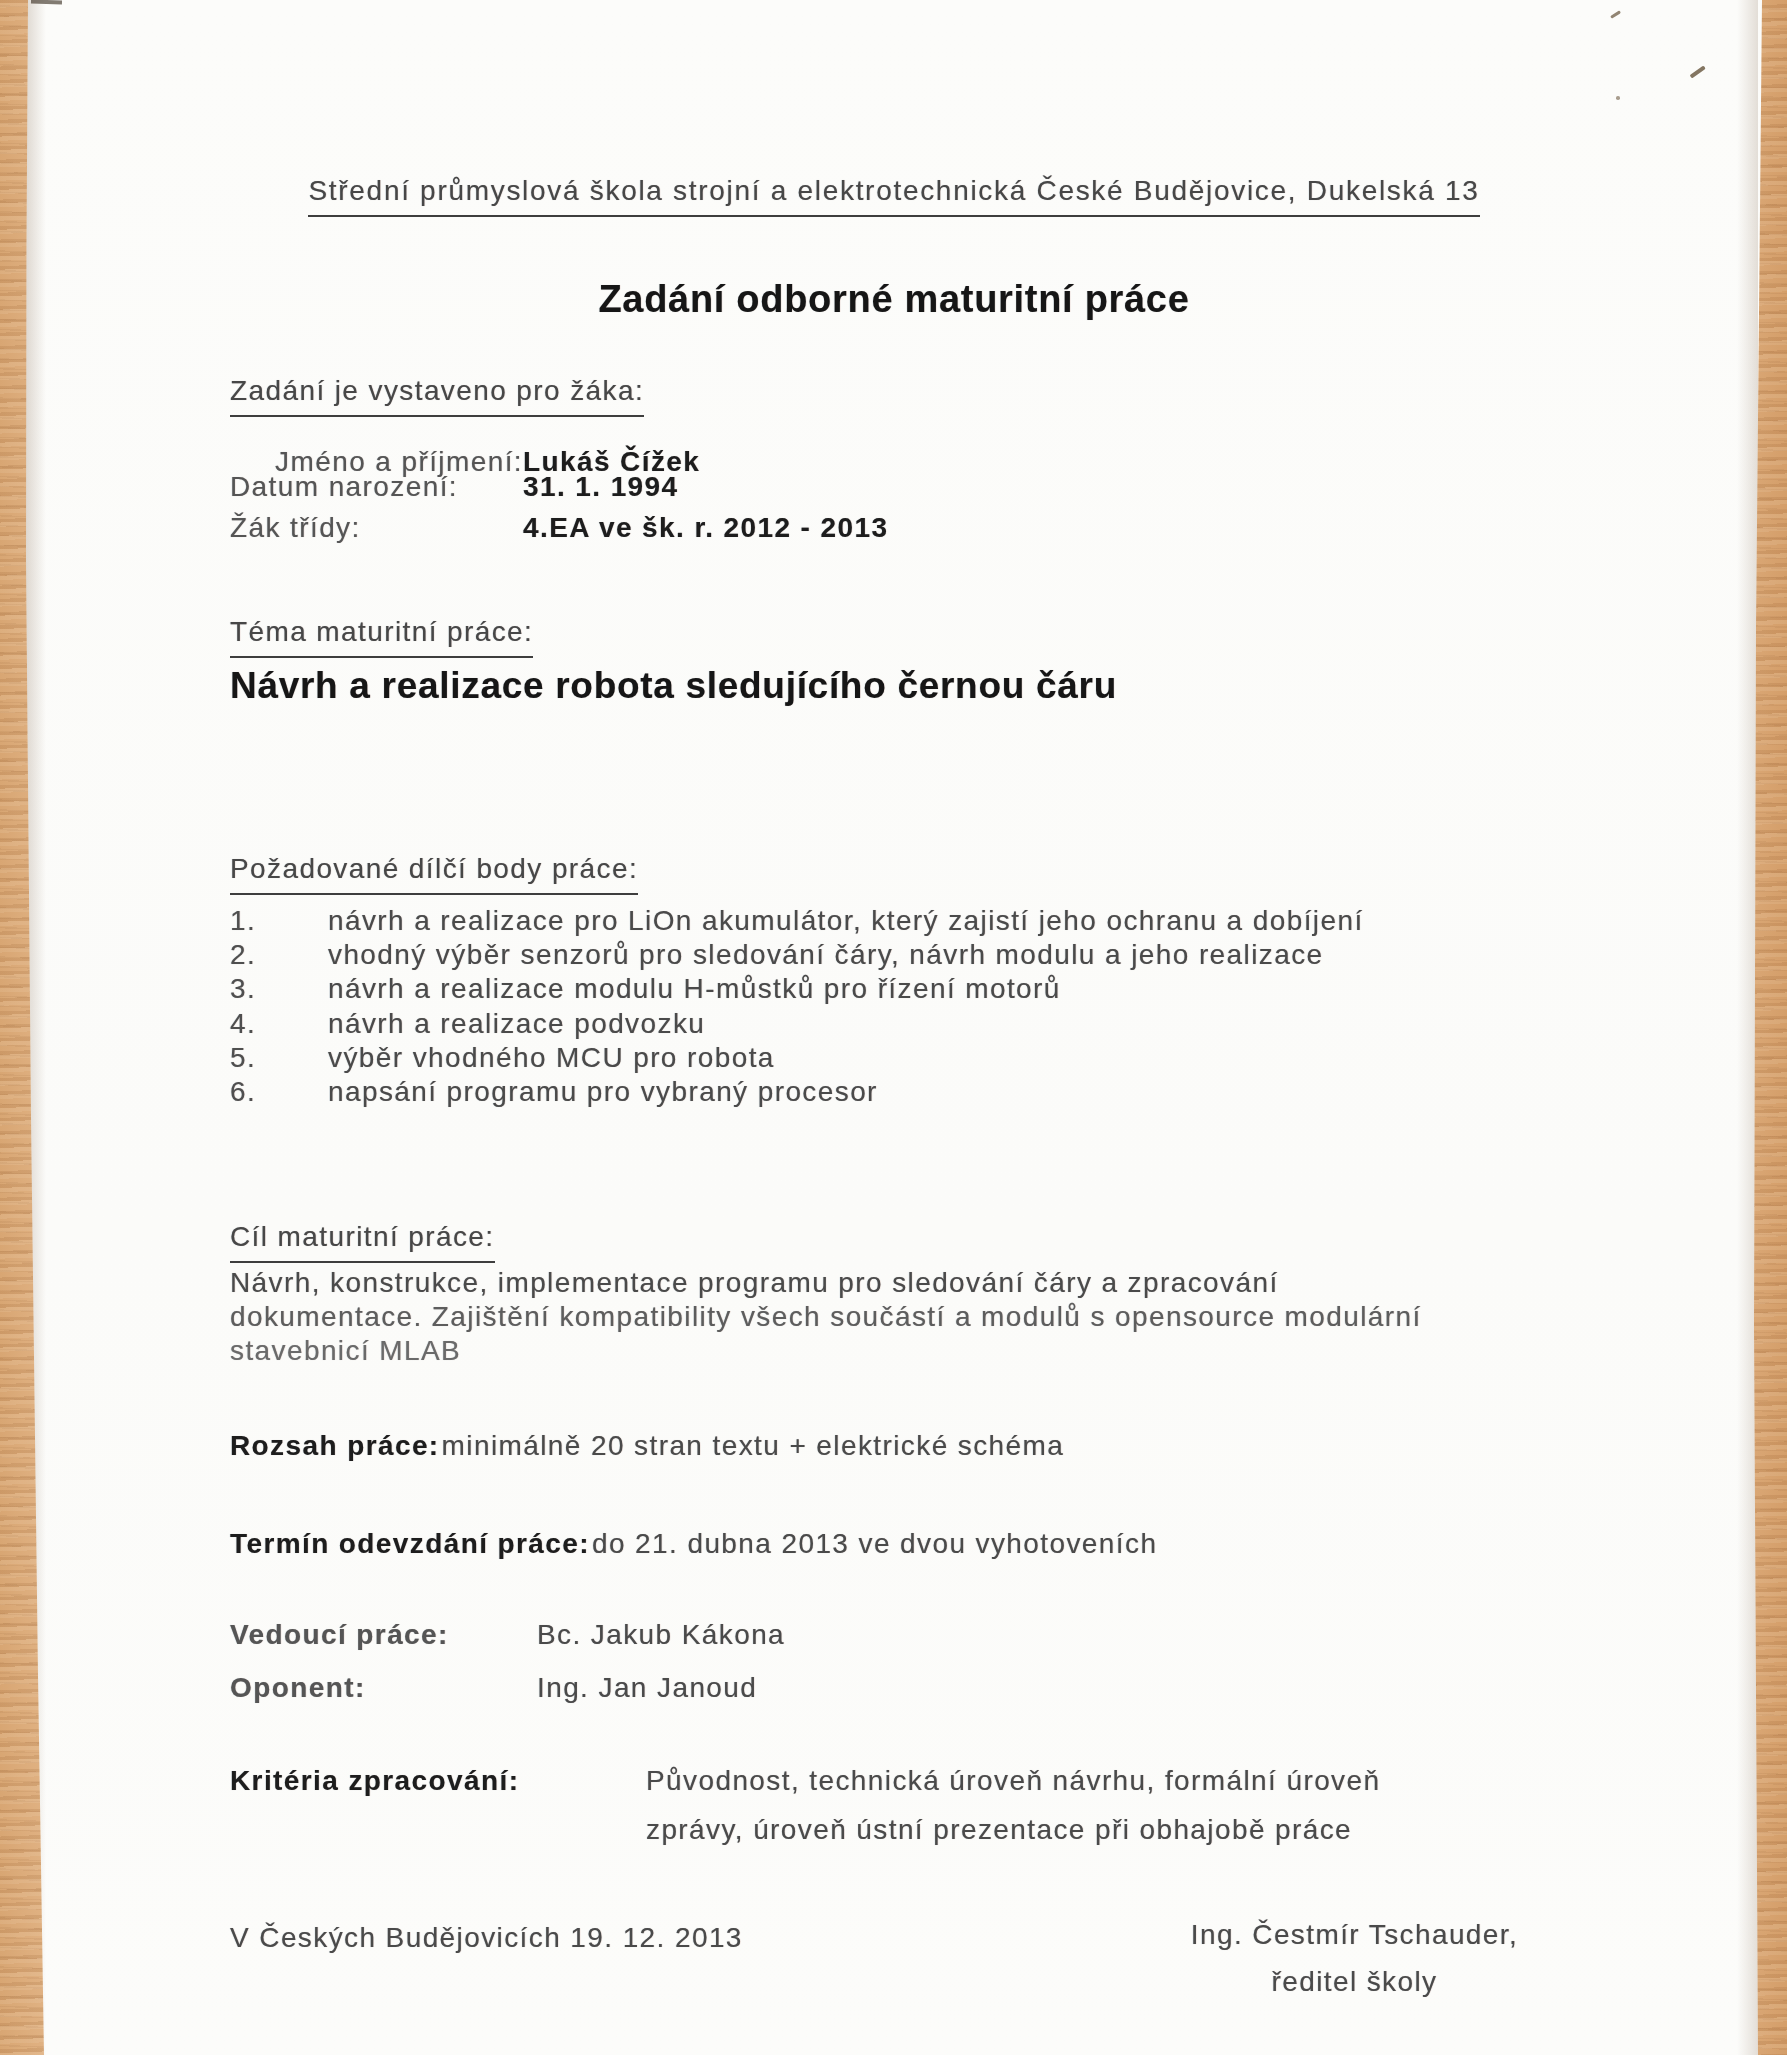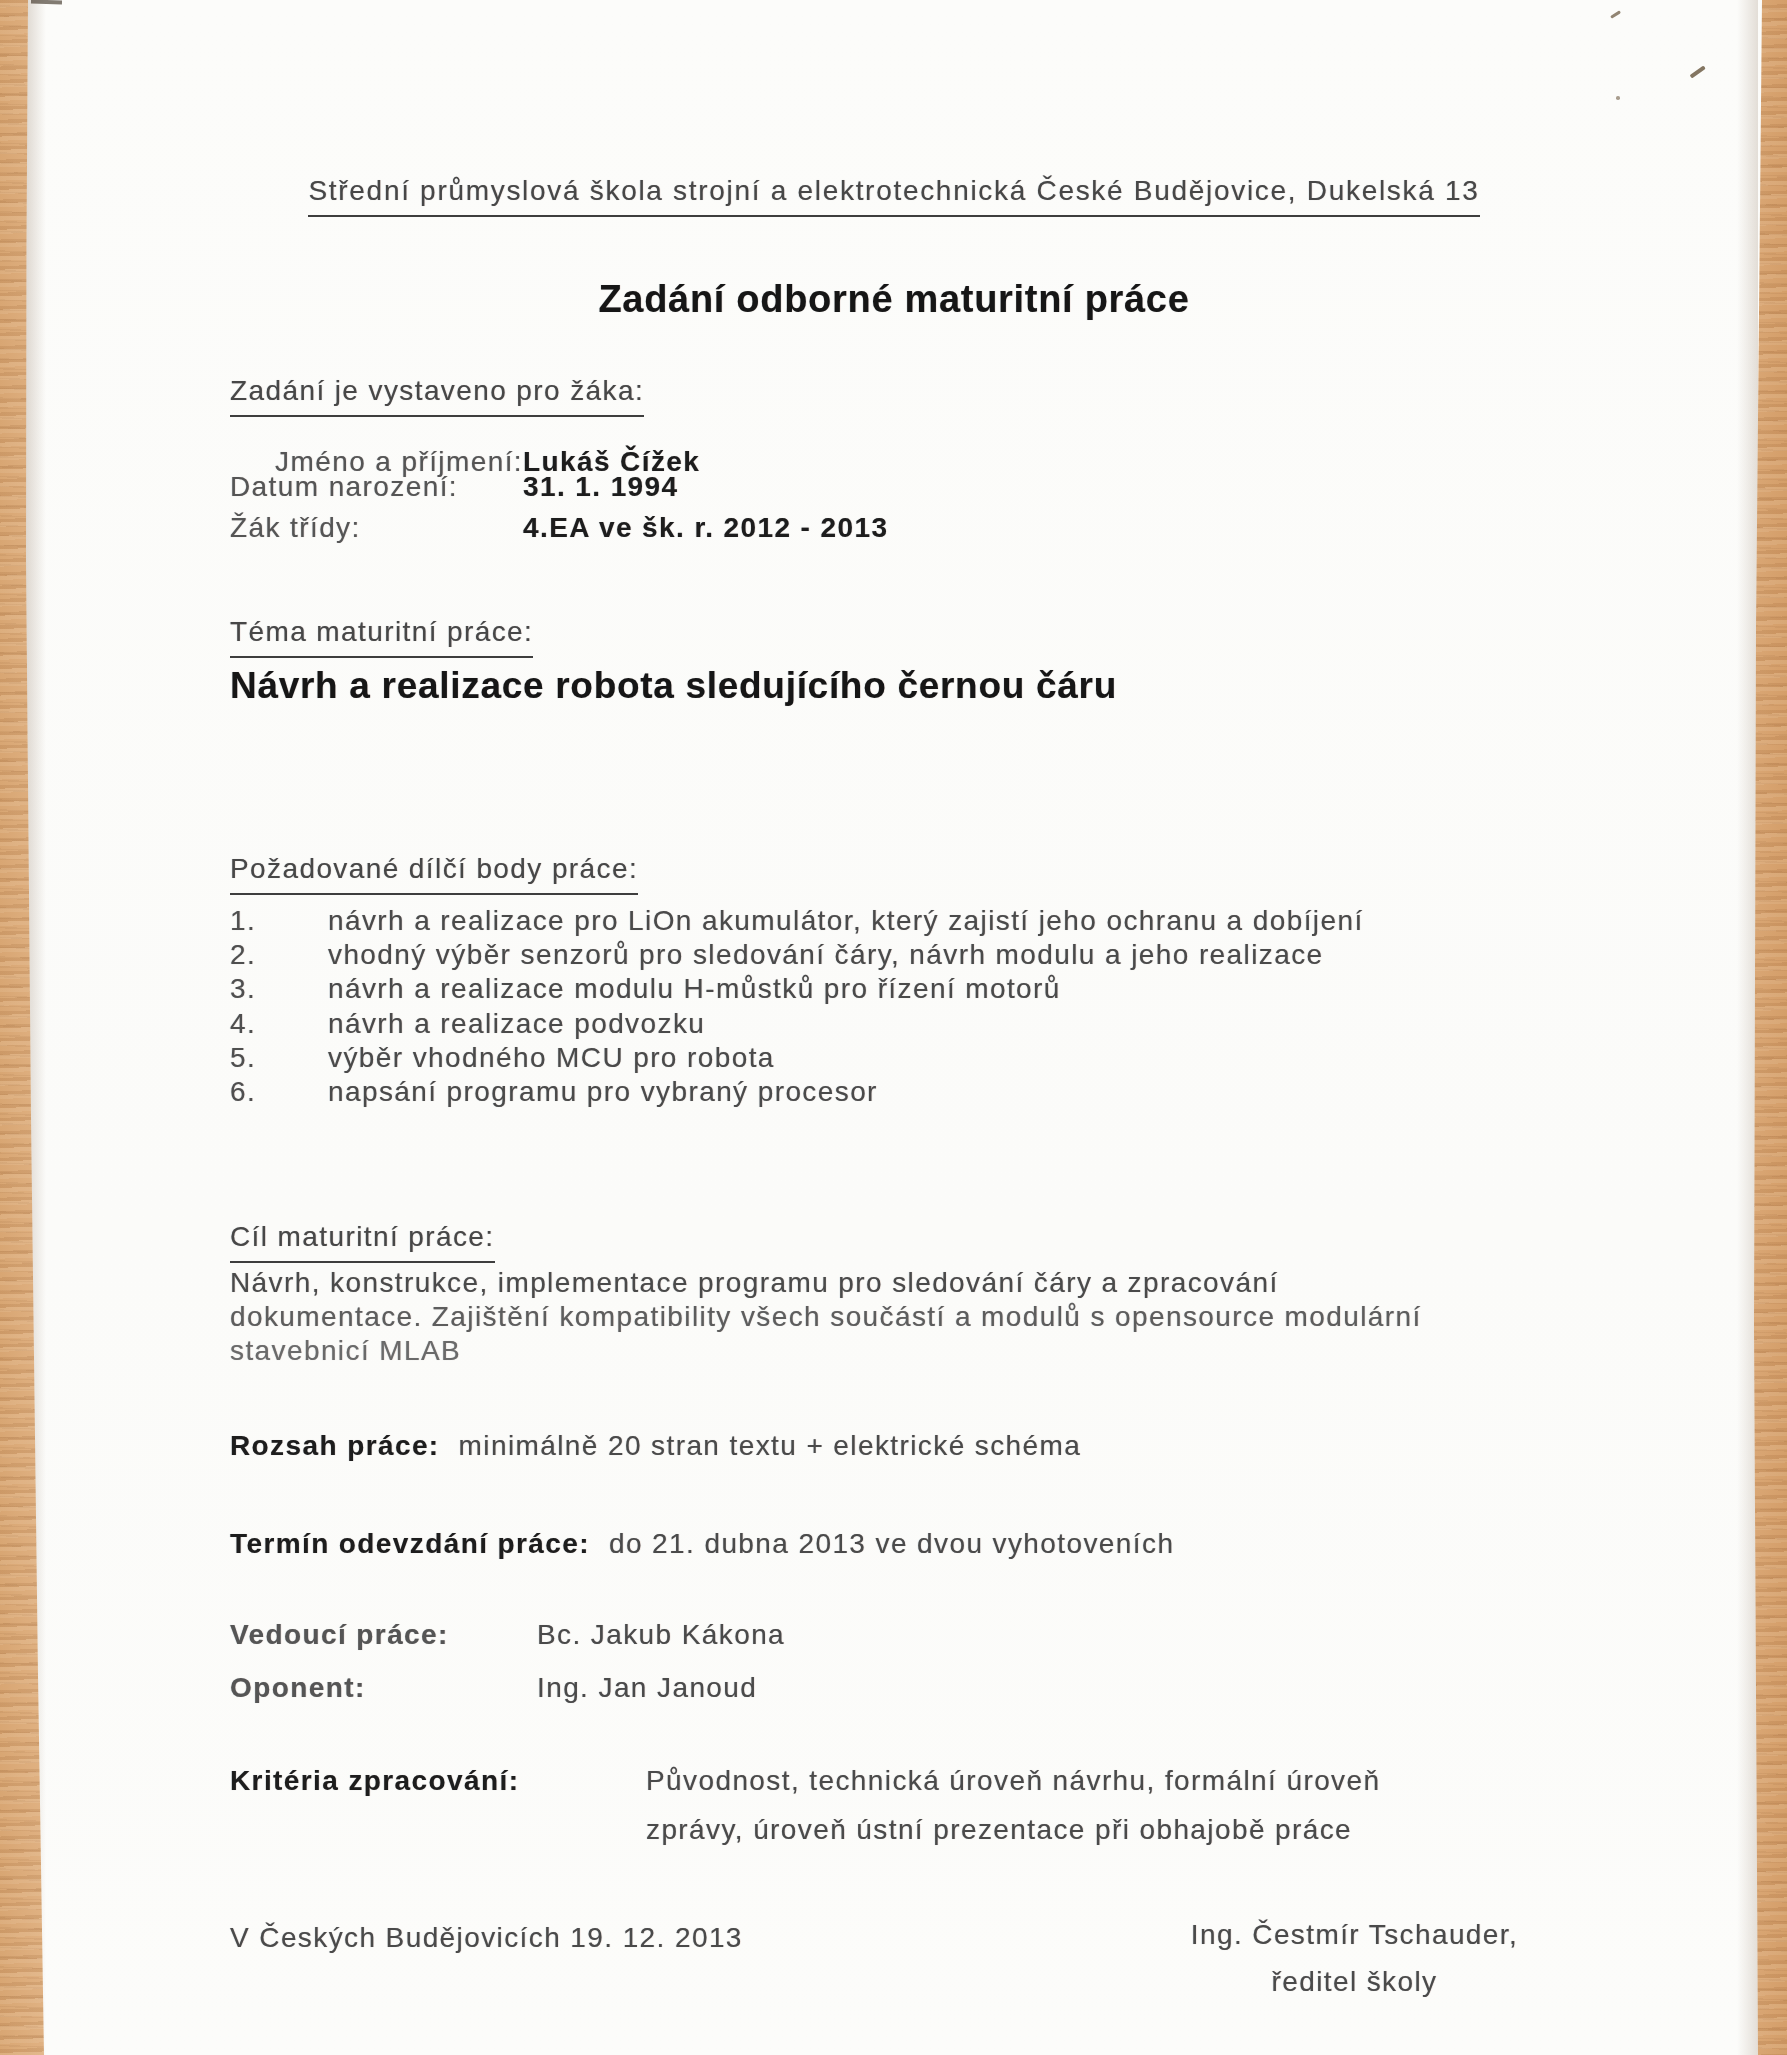--- a/index.html
+++ b/index.html
@@ -48,21 +48,21 @@
   .center { left: 0; width: 1788px; text-align: center; }
   .underl { display: inline-block; border-bottom: 2.8px solid #3e3e3e; padding-bottom: 7.7px; }
   .heading { color: #474747; }
   .b { font-weight: bold; color: #1d1d1d; }
   .title { font-size: 38px; font-weight: bold; color: #161616; letter-spacing: 0.7px; }
   .topic { font-size: 37px; font-weight: bold; color: #161616; letter-spacing: 0.7px; }
   .label { display: inline-block; color: #555; }
   .lw420 { width: 293px; }
   .lw440 { width: 307px; }
   .num { display: inline-block; width: 98px; color: #4f4f4f; }
-  .inline-val { margin-left: 19px; }
+  .inline-val { margin-left: 2px; }
   .goal-line { height: 34px; }
   .crit-line { height: 49px; }
   .sig-block { text-align: center; width: 405px; }
   .sig-role { margin-top: 15.4px; }
 </style>
 </head>
 <body>
 
 <div class="paper">
   <div class="edge-shadow-left"></div>

